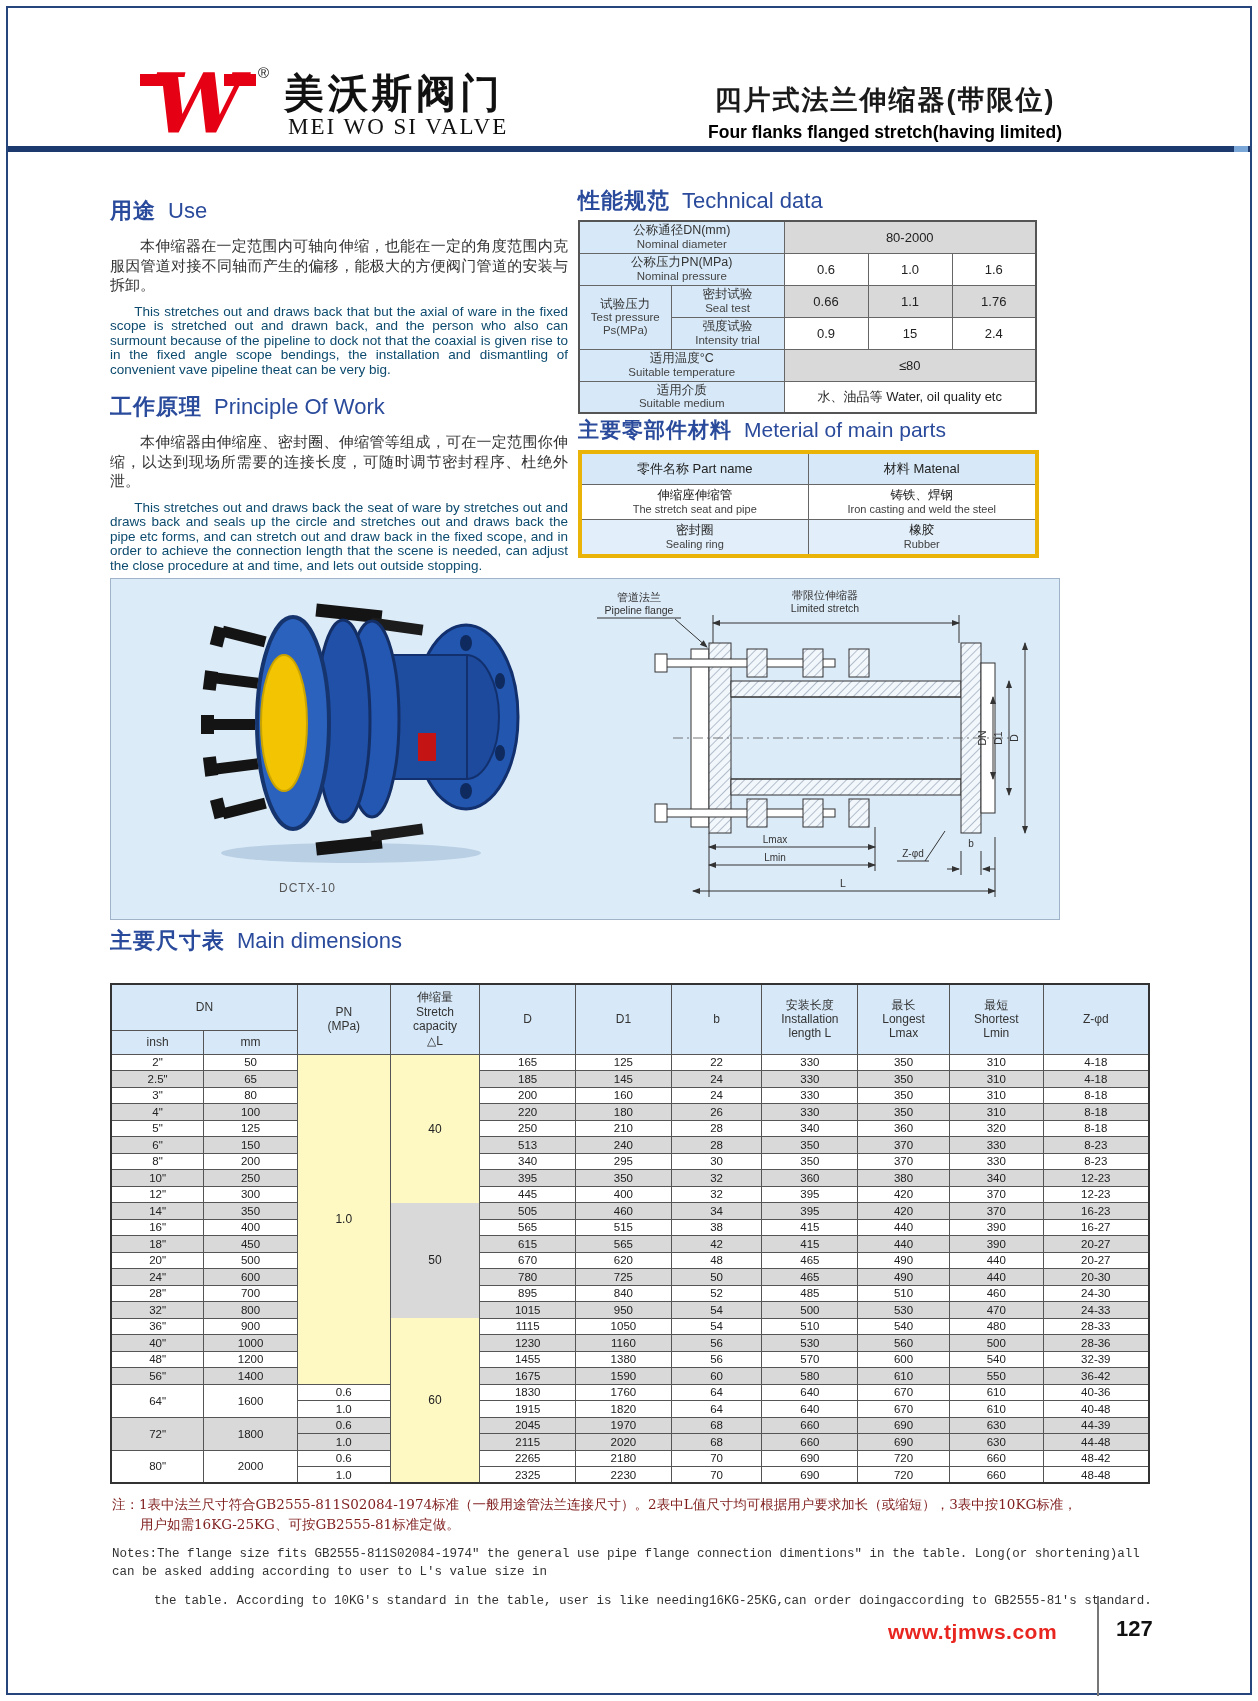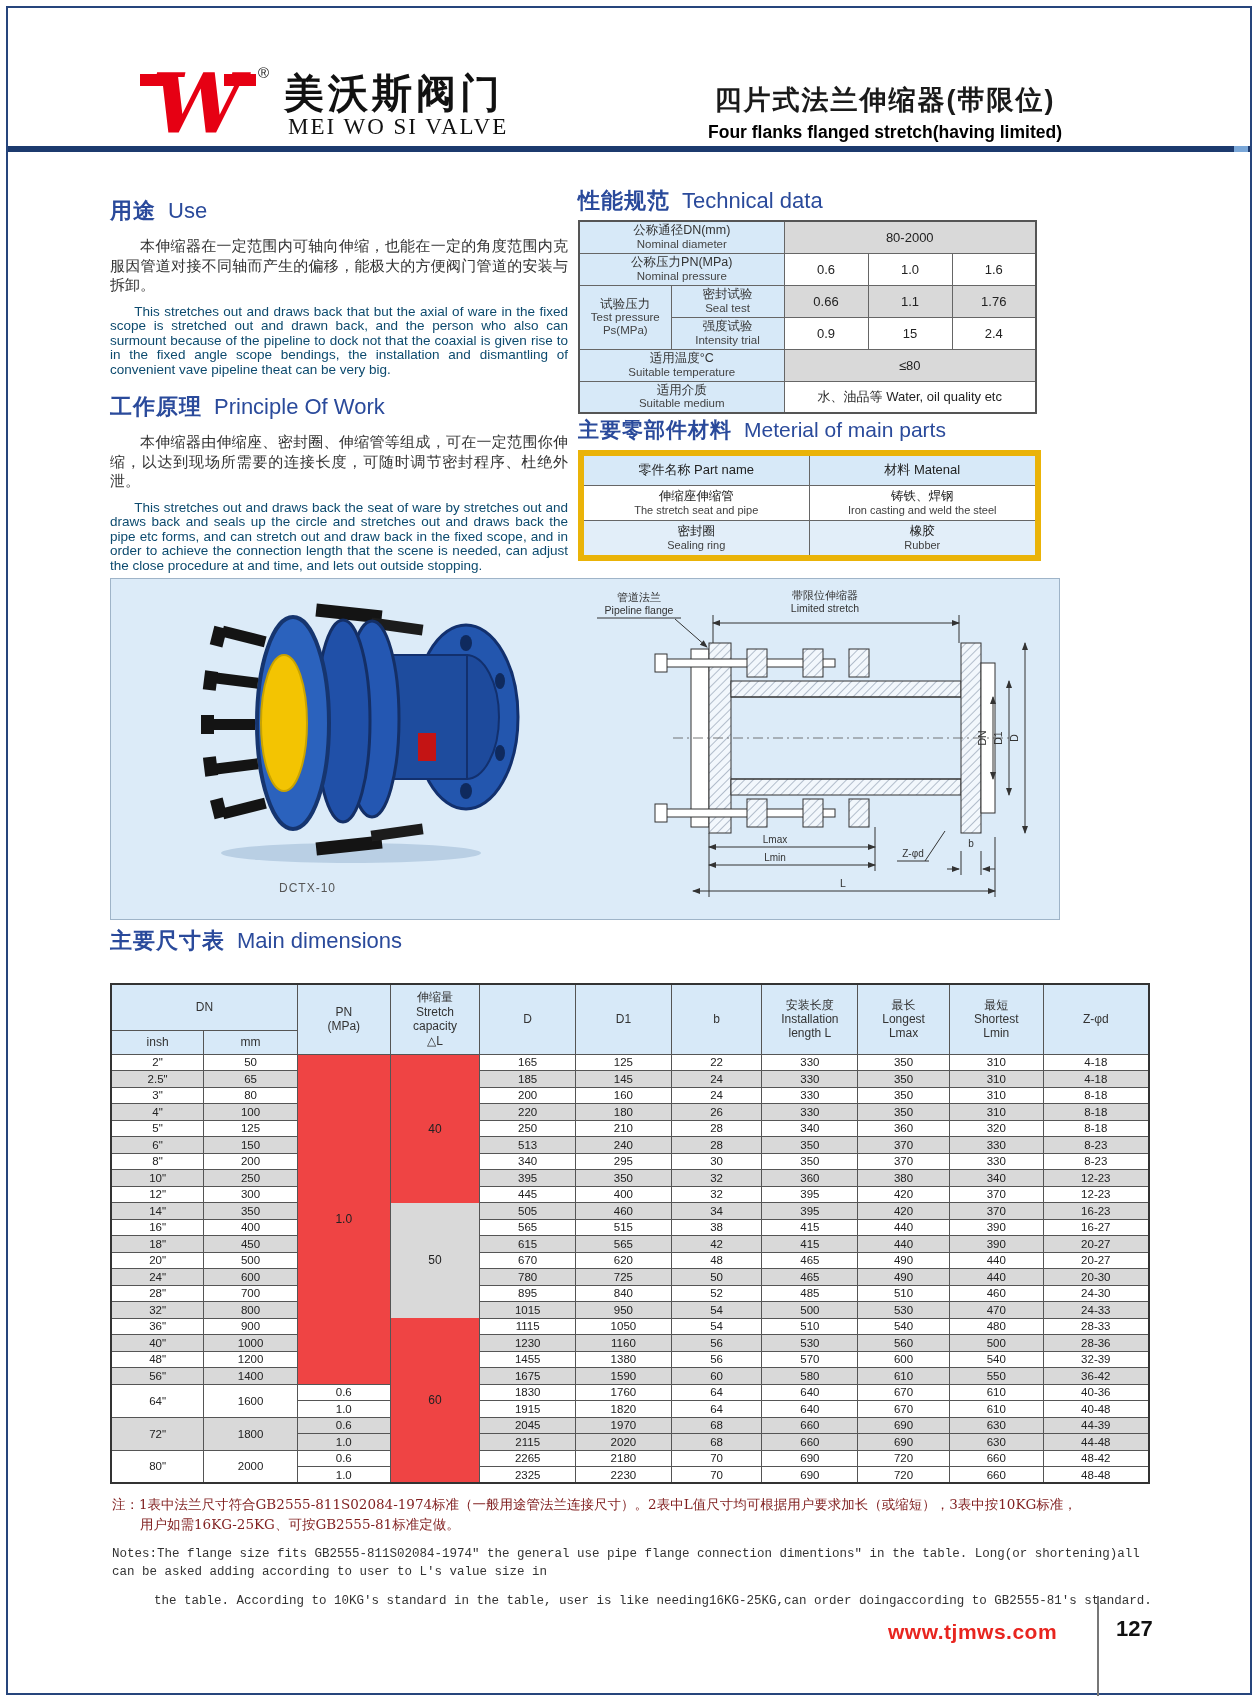--- a/index.html
+++ b/index.html
@@ -29,40 +29,40 @@
   .para-en { font-size:13.5px; line-height:14.6px; color:#0c4a6e; text-align:justify; text-indent:1.8em; margin-top:10px; }
 
   
   .tech-table { position:absolute; left:578px; top:220px; width:457px; border-collapse:collapse; border:2px solid #555; table-layout:fixed; }
   .tech-table td { border:1px solid #666; text-align:center; font-size:13px; color:#222; height:32px; padding:1px 2px; background:#fff; }
   .tech-table td.lbl { background:#d7e9f8; font-size:12.5px; line-height:1.15; color:#333; }
   .tech-table td .en { font-size:11.5px; color:#444; }
   .tech-table td.shade { background:#d9d9d9; }
 
   
-  .mat-table { position:absolute; left:578px; top:450px; width:457px; border-collapse:collapse; border:6px solid #eab308; table-layout:fixed; }
+  .mat-table { position:absolute; left:578px; top:450px; width:457px; border-collapse:collapse; border:4px solid #eab308; table-layout:fixed; }
   .mat-table td { border:1px solid #666; text-align:center; font-size:12.5px; color:#222; padding:3px 2px; background:#fff; line-height:1.2; }
   .mat-table tr.head td { background:#d7e9f8; height:32px; font-size:13px; }
   .mat-table tr.alt td { background:#e2eef9; }
   .mat-table td .en { font-size:11px; color:#404040; }
 
   
   .fig-panel { position:absolute; left:110px; top:578px; width:950px; height:342px; background:#dcebf8; border:1px solid #9fb4c8; }
   .fig-caption { position:absolute; left:168px; top:302px; width:140px; text-align:left; font-size:12px; color:#555; letter-spacing:1px; }
   .photo-svg { position:absolute; left:55px; top:12px; }
   .draw-svg { position:absolute; left:412px; top:6px; }
   .draw-svg text { font-family:"Liberation Sans", sans-serif; fill:#333; }
 
   
   .dims-h { top:926px; left:110px; }
   .dims-table { position:absolute; left:110px; top:983px; width:1040px; border-collapse:collapse; border:2px solid #333; table-layout:fixed; }
   .dims-table th { background:#d7e9f8; font-weight:normal; font-size:12px; color:#333; border:1px solid #555; line-height:1.2; padding:1px; }
   .dims-table td { border:1px solid #555; text-align:center; font-size:11.5px; color:#222; height:16.5px; padding:0; background:#fff; }
   .dims-table tr.shaded td { background:#d9d9d9; }
-  .dims-table td.merged { background:#ef4444; font-size:12px; }
+  .dims-table td.merged { background:#fef9c3; font-size:12px; }
   .dims-table td.stretch-cell { border-top:none; border-bottom:none; }
   .pre { white-space:pre-line; }
 
   
   .notes { position:absolute; left:112px; top:1494px; width:1040px; }
   .notes .cn { font-family:"DejaVu Serif", serif; font-size:13.5px; color:#7f1d1d; line-height:1.5; }
   .notes .cn2 { margin-left:28px; }
   .notes .en { font-family:Liberation Mono, monospace; font-size:12.5px; color:#333; margin-top:10px; line-height:1.5; }
   .notes .en2 { margin-left:42px; }
 

